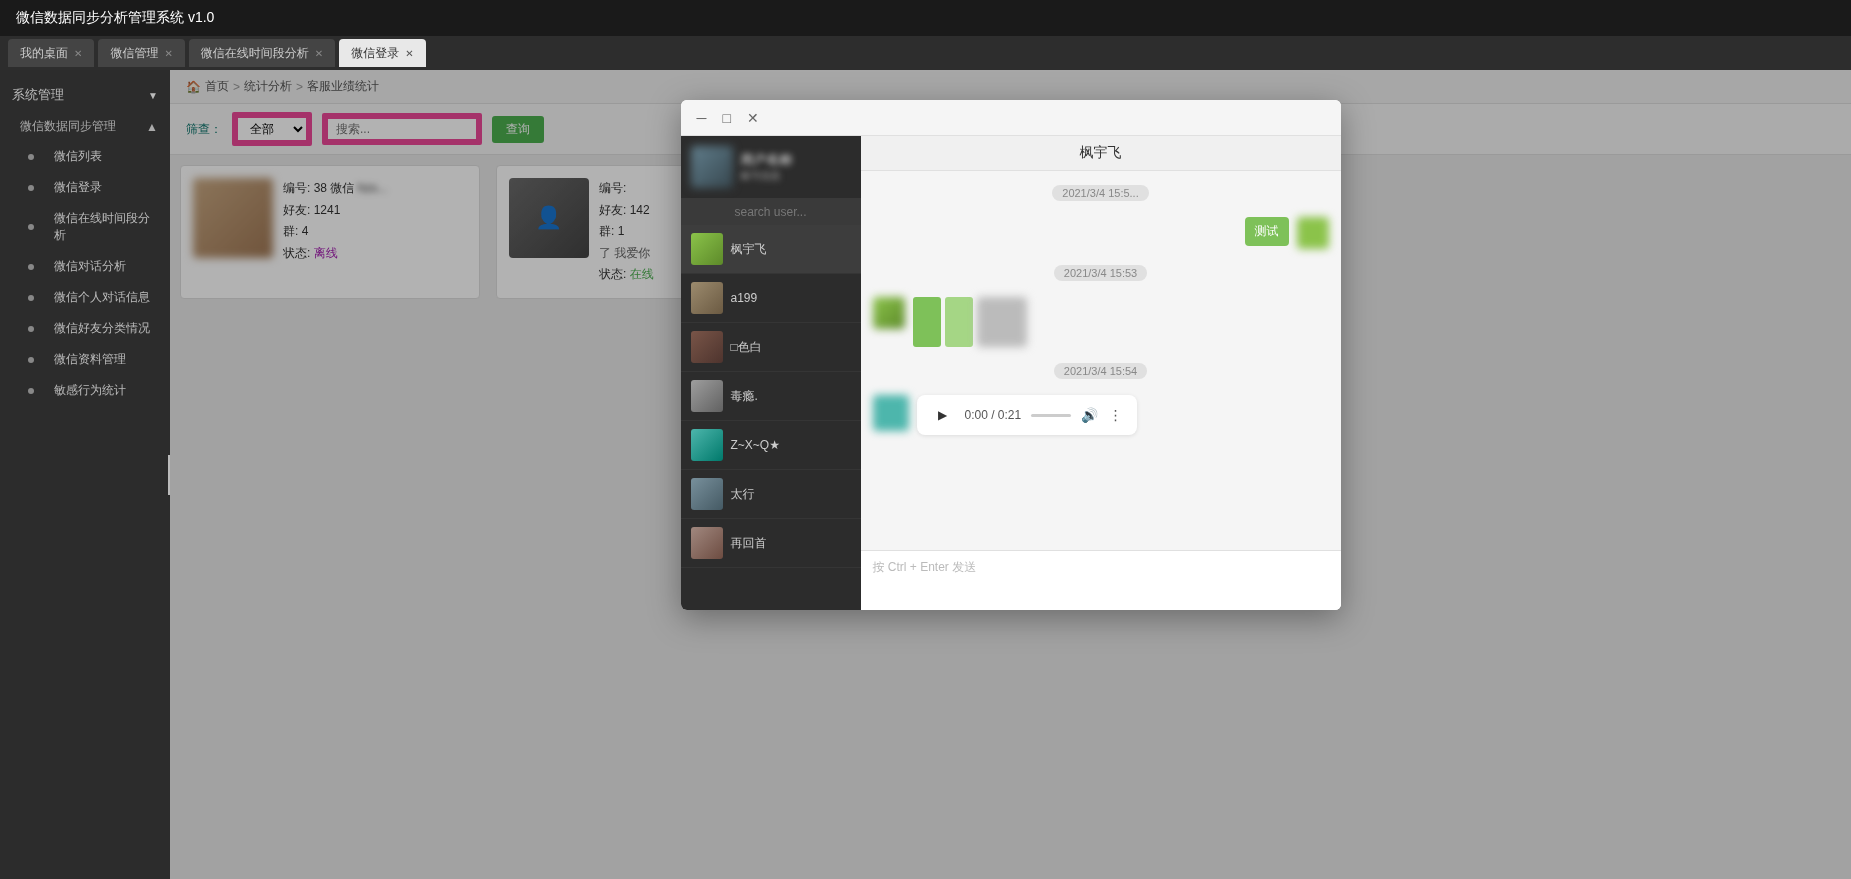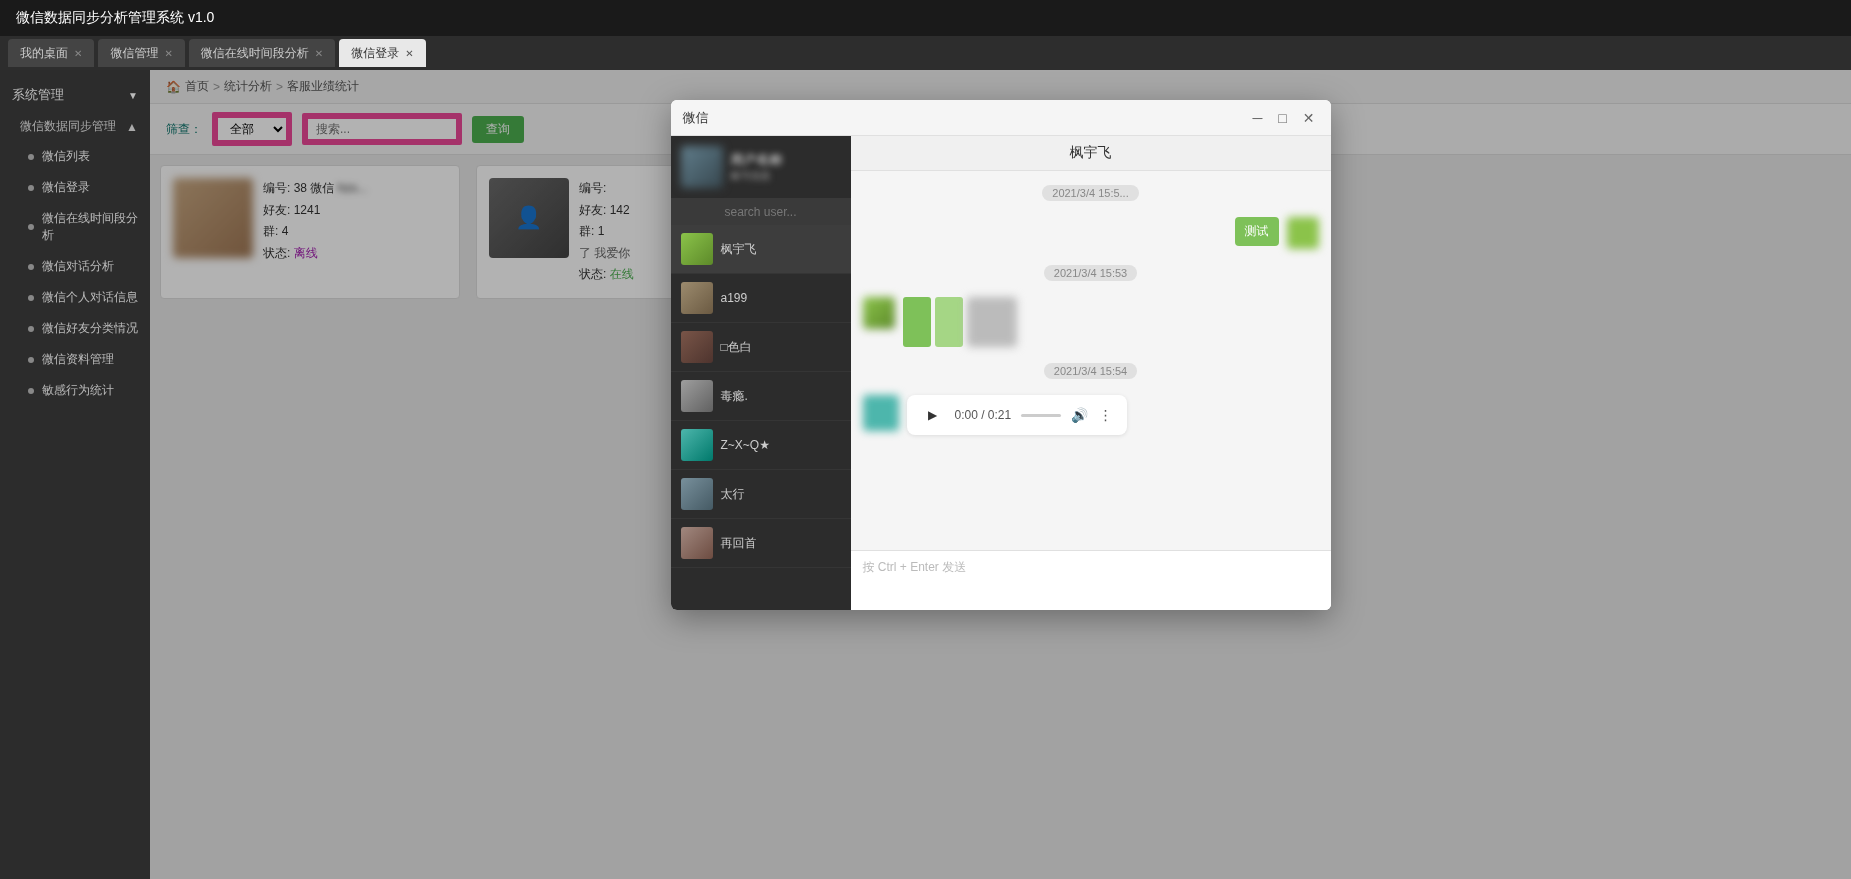--- a/index.html
+++ b/index.html
@@ -43,21 +43,21 @@
     .tab.active .close-icon { color: #555; }
 
     
     .main-layout {
       display: flex;
       height: calc(879px - 70px);
     }
 
     
     .sidebar {
-      width: 150px;
+      width: 170px;
       background: #2c2c2c;
       color: #ccc;
       flex-shrink: 0;
       padding-top: 8px;
     }
     .sidebar-section-header {
       display: flex;
       align-items: center;
       justify-content: space-between;
       padding: 8px 12px;
@@ -75,21 +75,21 @@
       font-size: 12px;
       cursor: pointer;
     }
     .sidebar-item {
       padding: 7px 12px 7px 28px;
       color: #bbb;
       font-size: 12px;
       cursor: pointer;
       display: flex;
       align-items: center;
-      gap: 8px;
+      gap: 20px;
     }
     .sidebar-dot { width: 6px; height: 6px; border-radius: 50%; background: #888; flex-shrink: 0; }
     .sidebar-collapse-btn {
       position: absolute;
       left: 168px;
       top: 50%;
       transform: translateY(-50%);
       background: #bbb;
       width: 12px;
       height: 40px;
@@ -532,21 +532,20 @@
           <div style="color:#666;">了 我爱你</div>
           <div>状态: <span class="status-online">在线</span></div>
         </div>
       </div>
     </div>
 
     <div class="modal-overlay">
       <div class="wechat-modal">
 
         <div class="modal-header">
-          <span class="modal-title">微信</span>
           <div class="modal-controls">
             <span class="modal-btn">─</span>
             <span class="modal-btn">□</span>
             <span class="modal-btn">✕</span>
           </div>
         </div>
 
         <div class="modal-body">
 
           <div class="contact-panel">

